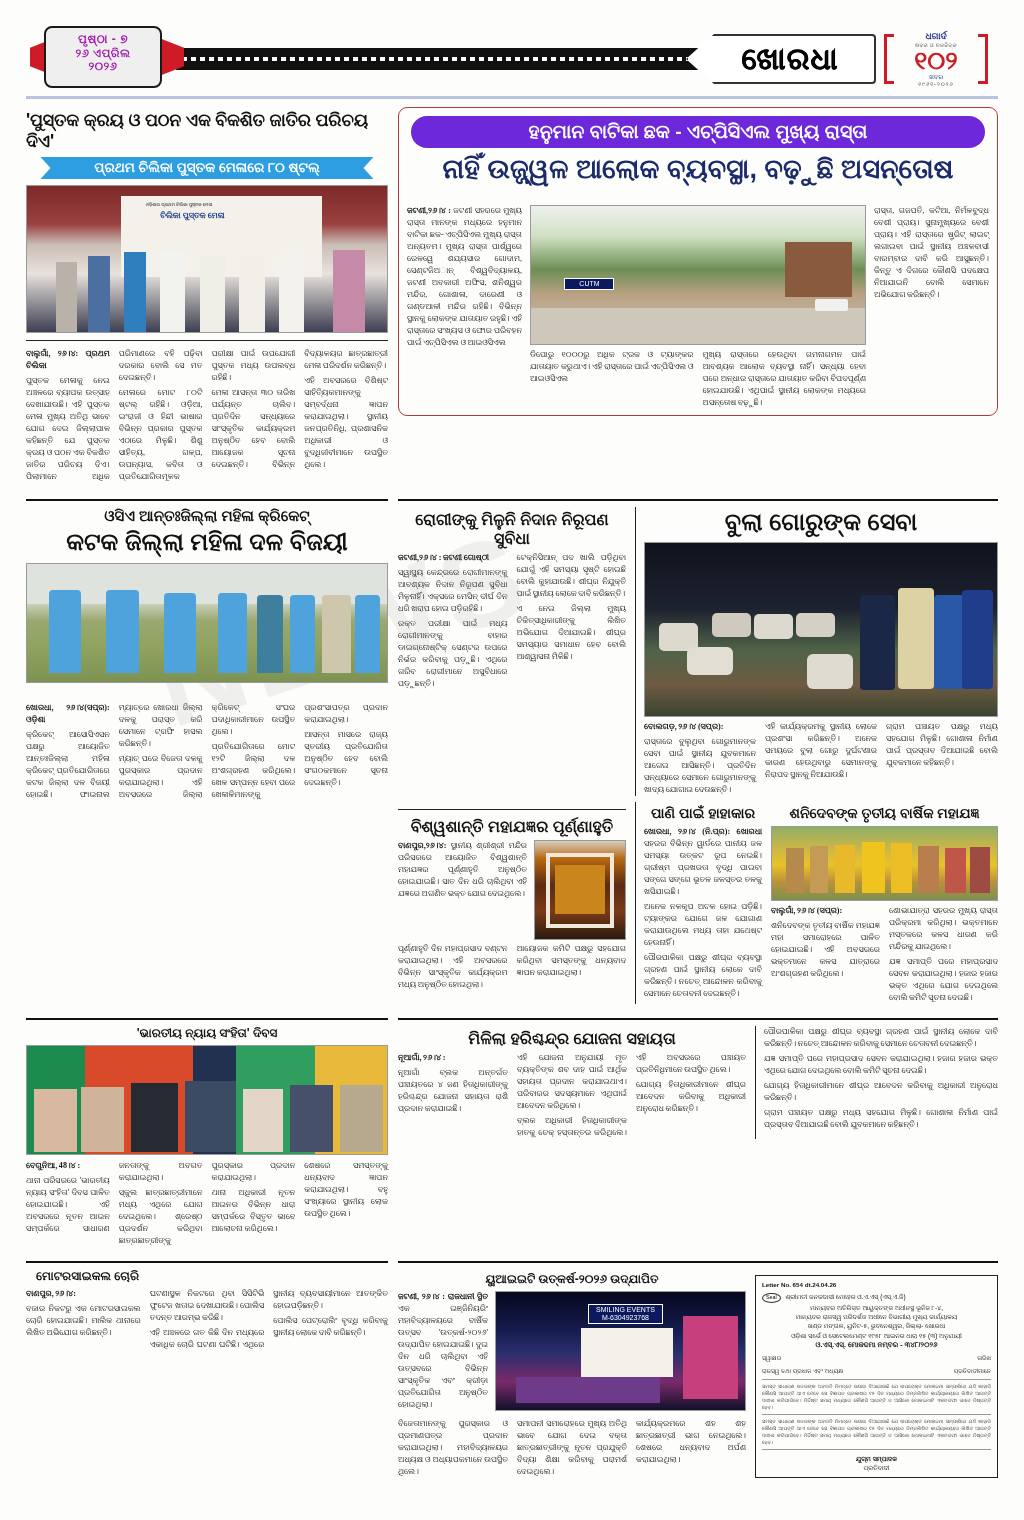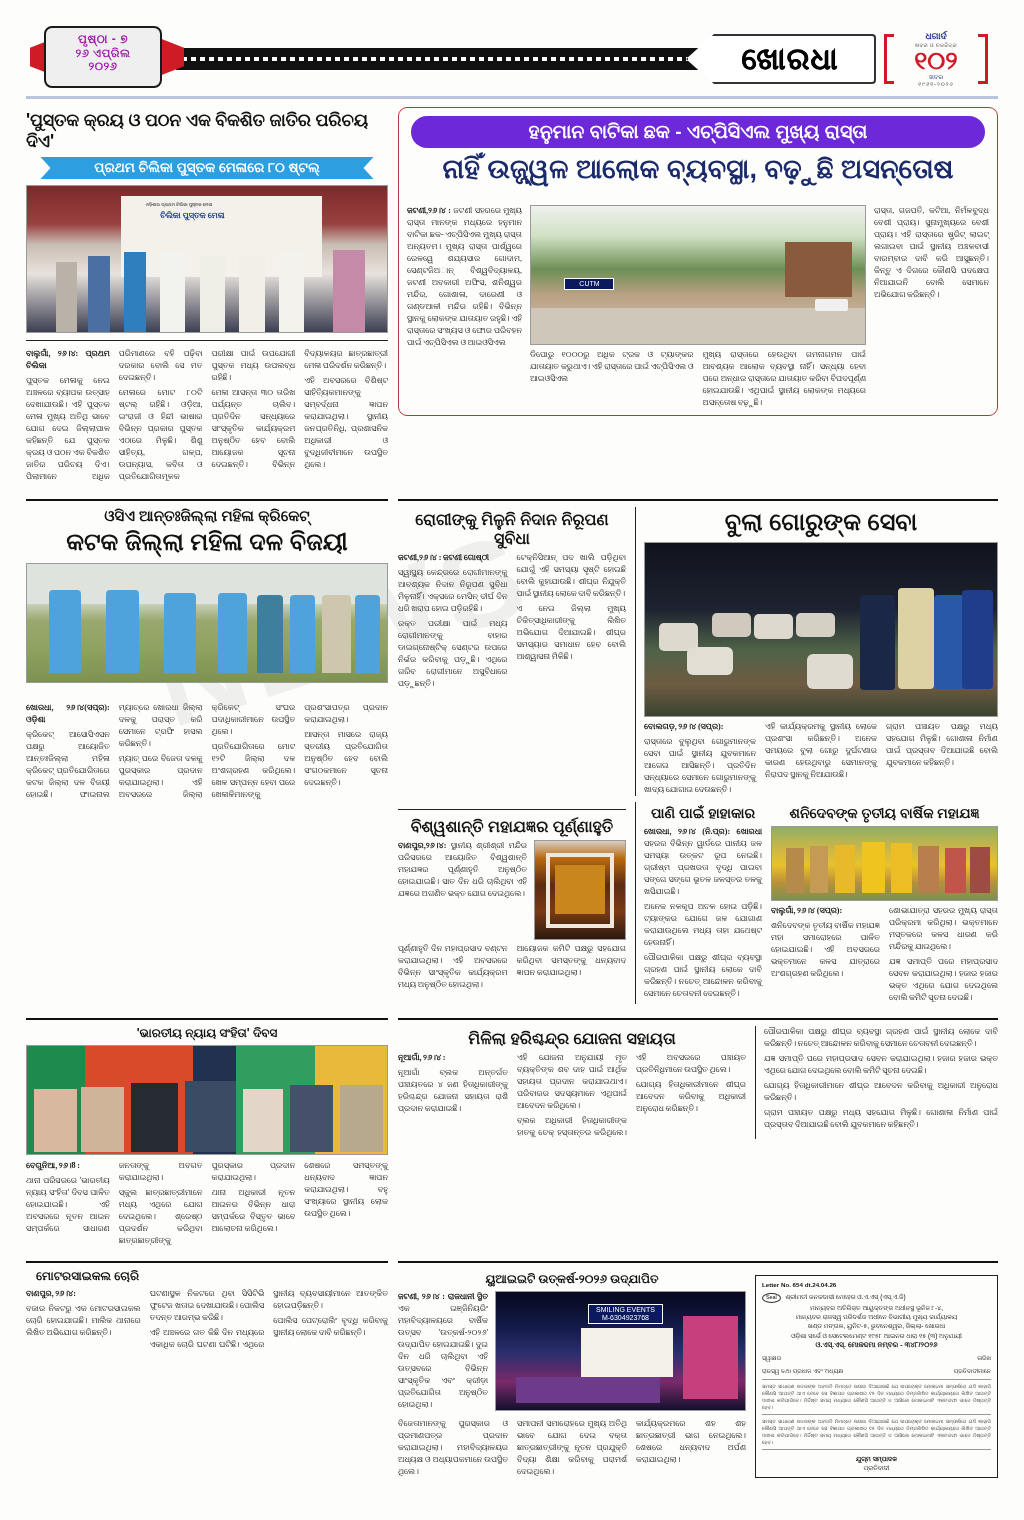--- a/index.html
+++ b/index.html
@@ -406,21 +406,21 @@
       <div class="photo ph-flag" style="height:110px">
         <div style="position:absolute;left:2%;top:40%;width:12%;height:58%;background:#d8b9a0;"></div>
         <div style="position:absolute;left:15%;top:38%;width:12%;height:60%;background:#cfb49a;"></div>
         <div style="position:absolute;left:29%;top:34%;width:13%;height:64%;background:#262a33;"></div>
         <div style="position:absolute;left:44%;top:32%;width:14%;height:66%;background:#3a4b63;"></div>
         <div style="position:absolute;left:60%;top:40%;width:11%;height:58%;background:#e3d6c8;"></div>
         <div style="position:absolute;left:73%;top:36%;width:12%;height:62%;background:#46506b;"></div>
         <div style="position:absolute;left:87%;top:36%;width:12%;height:62%;background:#b7a98e;"></div>
       </div>
       <div class="bt flow4" style="margin-top:5px;">
-        <p><span class="lead-in">ବେଗୁନିଆ, ୨୬।8 :</span></p>
+        <p><span class="lead-in">ବେଗୁନିଆ, 48।୪ :</span></p>
         <p>ଥାନା ପରିସରରେ 'ଭାରତୀୟ ନ୍ୟାୟ ସଂହିତା' ଦିବସ ପାଳିତ ହୋଇଯାଇଛି। ଏହି ଅବସରରେ ନୂତନ ଆଇନ ସମ୍ପର୍କରେ ସାଧାରଣ ଜନତାଙ୍କୁ ଅବଗତ କରାଯାଇଥିଲା।</p>
         <p>ସ୍କୁଲ ଛାତ୍ରଛାତ୍ରୀମାନେ ମଧ୍ୟ ଏଥିରେ ଯୋଗ ଦେଇଥିଲେ। ଶ୍ରେଷ୍ଠ ପ୍ରଦର୍ଶନ କରିଥିବା ଛାତ୍ରଛାତ୍ରୀଙ୍କୁ ପୁରସ୍କାର ପ୍ରଦାନ କରାଯାଇଥିଲା।</p>
         <p>ଥାନା ଅଧିକାରୀ ନୂତନ ଆଇନର ବିଭିନ୍ନ ଧାରା ସମ୍ପର୍କରେ ବିସ୍ତୃତ ଭାବେ ଆଲୋଚନା କରିଥିଲେ।</p>
         <p>ଶେଷରେ ସମସ୍ତଙ୍କୁ ଧନ୍ୟବାଦ ଜ୍ଞାପନ କରାଯାଇଥିଲା। ବହୁ ସଂଖ୍ୟାରେ ସ୍ଥାନୀୟ ଲୋକ ଉପସ୍ଥିତ ଥିଲେ।</p>
       </div>
     </div>
 
     <div class="colR">
       <div class="hr-dbl"></div>
       <div class="mid-flex">

